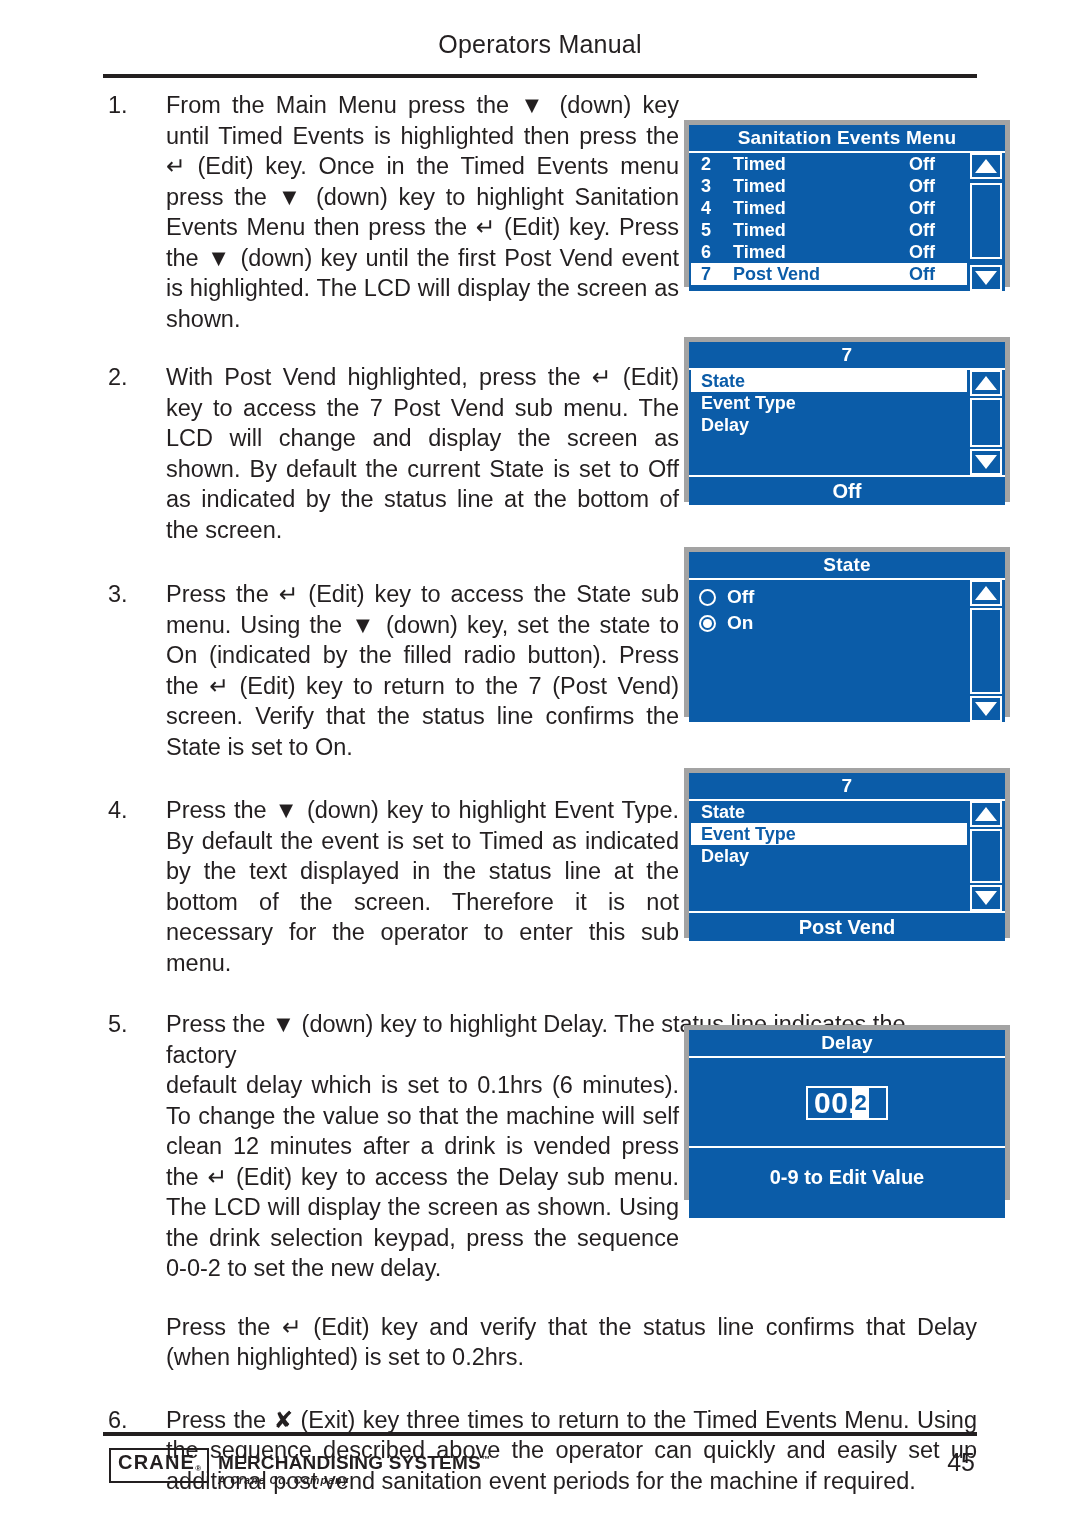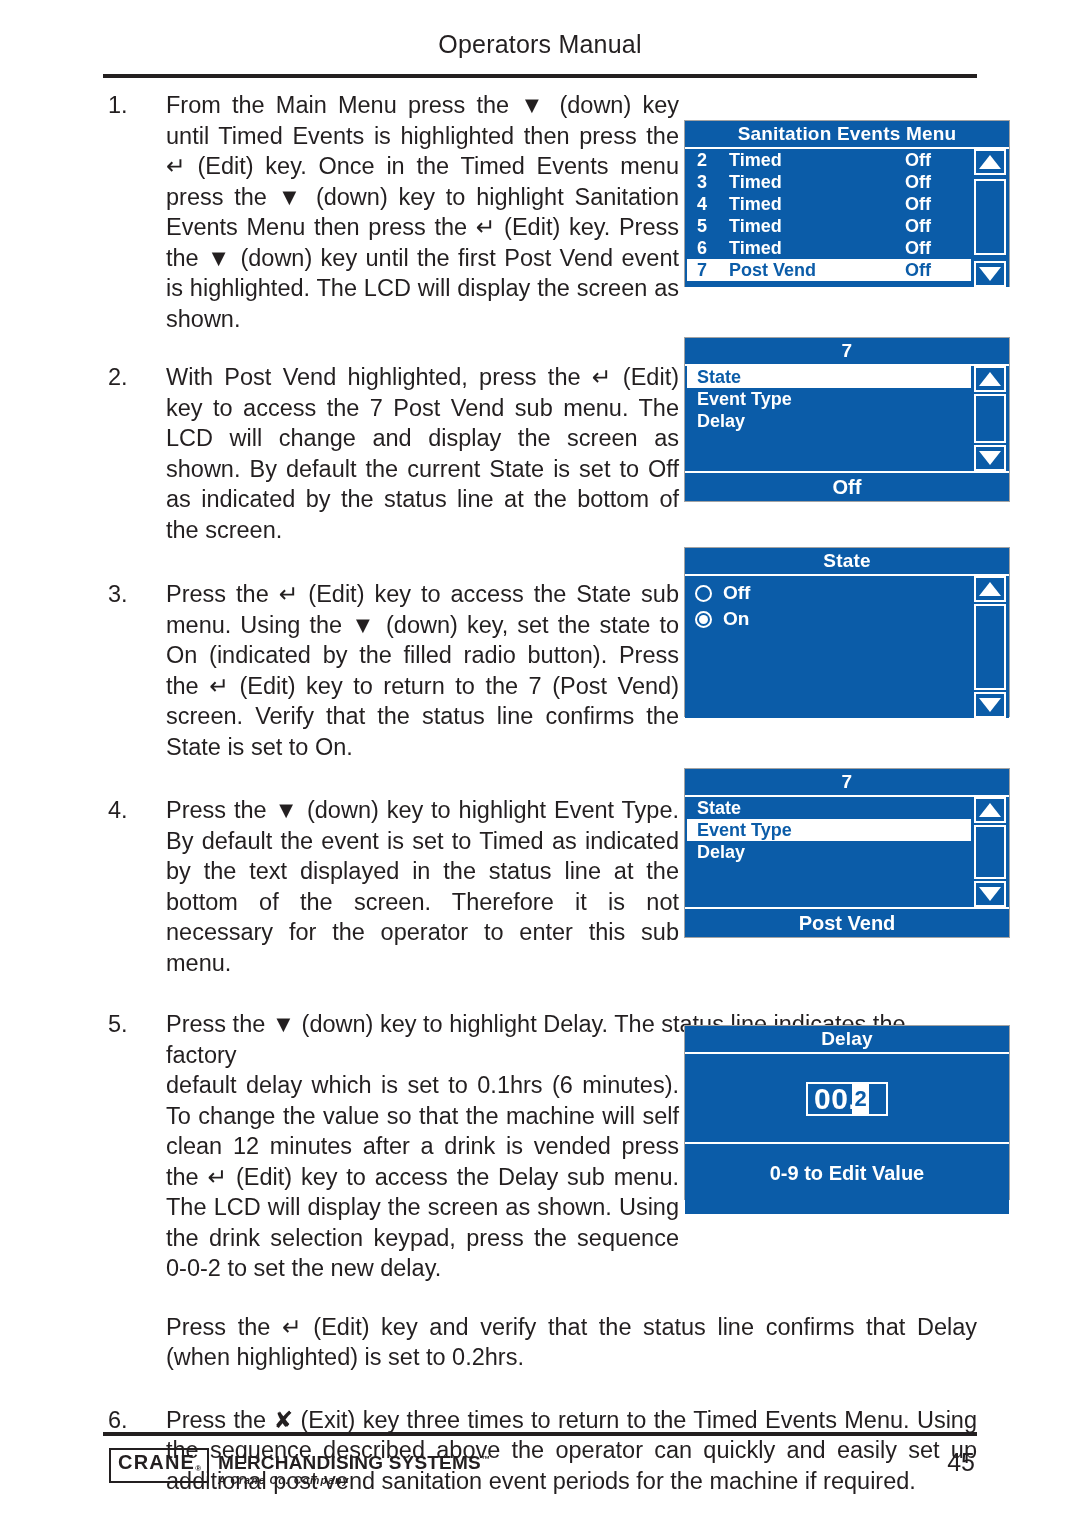--- a/index.html
+++ b/index.html
@@ -69,21 +69,21 @@
     text-justify: inter-word;
   }
   .step-body.narrow { width: 513px; }
   .step-body.wide   { width: 811px; }
   .step-body.noj    { text-align: left; }
 
   
   .lcd {
     position: absolute;
     background: #0b5ca8;
-    border: 1px solid #a3a3a3;
+    border: 5px solid #a3a3a3;
     box-sizing: border-box;
     color: #ffffff;
     font-family: "Liberation Sans", sans-serif;
     font-weight: bold;
   }
   .lcd-title {
     height: 26px;
     line-height: 26px;
     text-align: center;
     font-size: 19px;

